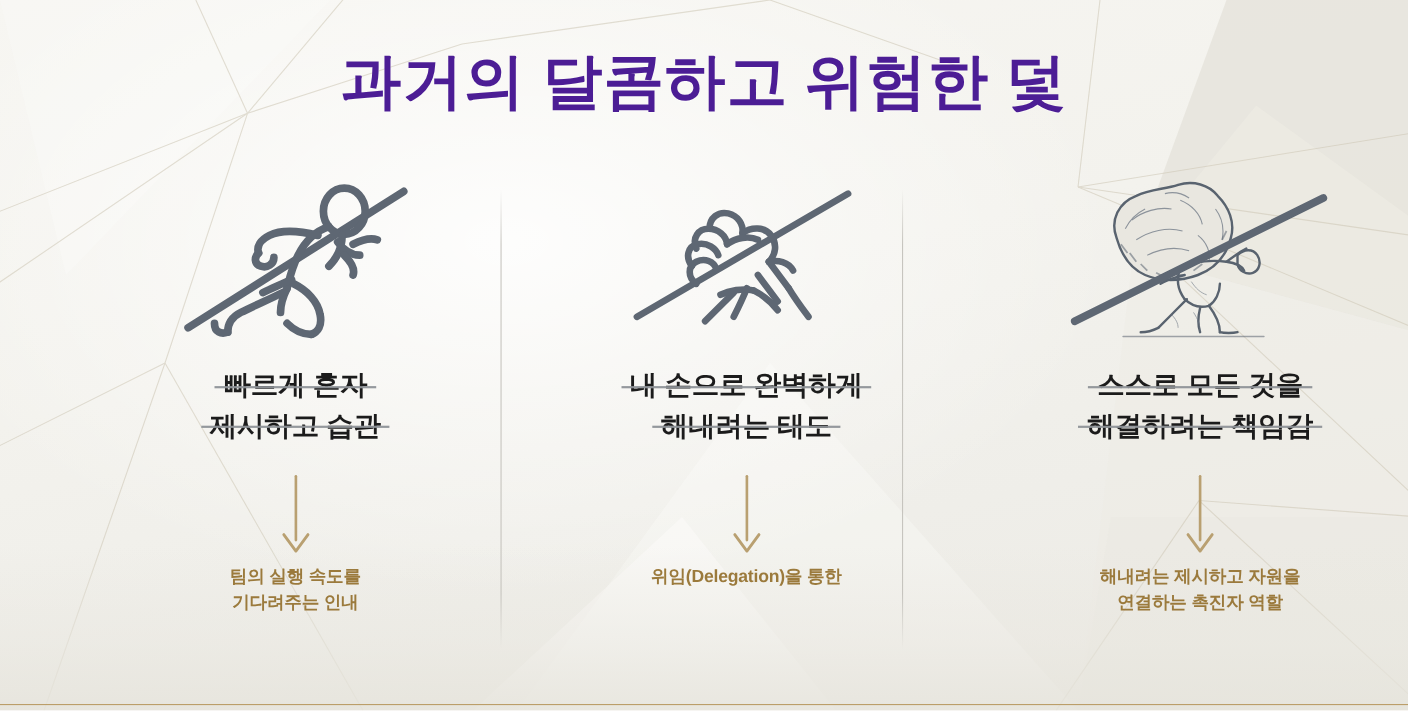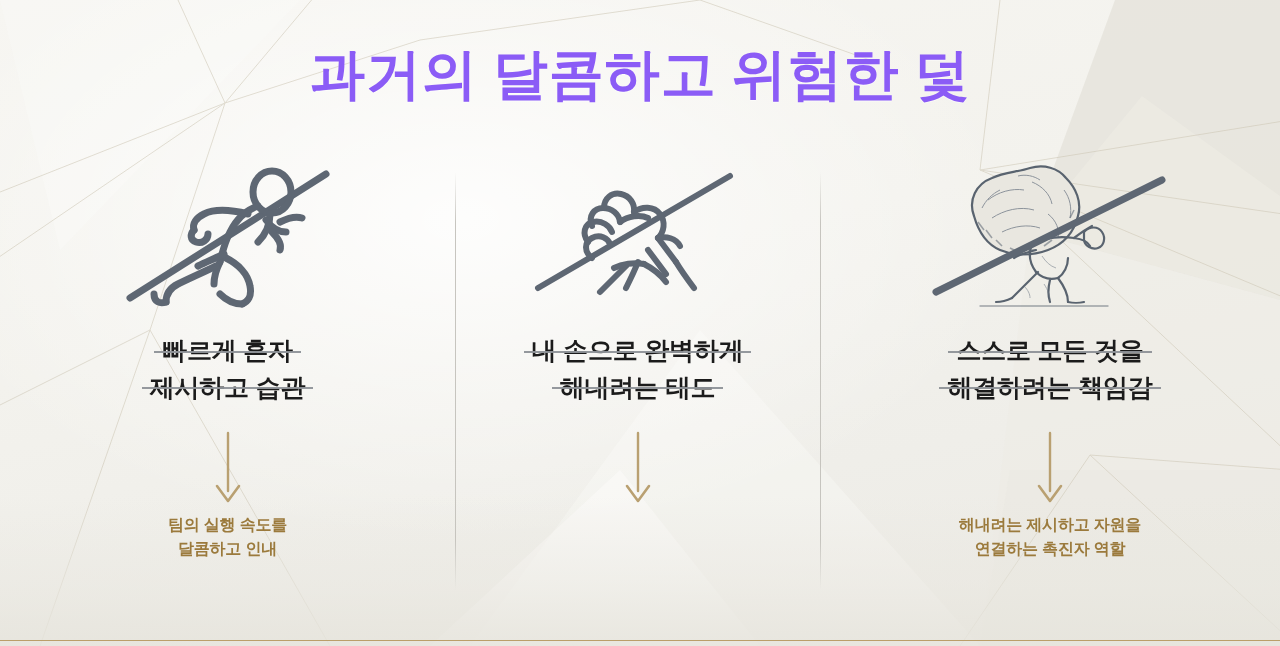--- a/index.html
+++ b/index.html
@@ -59,21 +59,21 @@
   
   .title {
     position: absolute;
     top: 38px;
     left: 0; right: 0;
     text-align: center;
     font-family: "Liberation Serif", "DejaVu Serif", serif;
     font-weight: 700;
     font-size: 55px;
     letter-spacing: 1px;
-    color: #8b5cf6;
+    color: #4c1d95;
     text-shadow: 0 1px 0 rgba(255,255,255,0.5);
     white-space: nowrap;
   }
 
   
   .divider {
     position: absolute;
     top: 172px;
     width: 1px;
     height: 418px;
@@ -90,21 +90,21 @@
     width: 1280px;
     height: 460px;
     display: flex;
   }
   .col {
     flex: 1 1 0;
     display: flex;
     flex-direction: column;
     align-items: center;
   }
-  .col.c1 { flex: 0 0 455px; }
+  .col.c1 { flex: 0 0 455px; padding-left: 41px; }
   .col.c2 { flex: 0 0 365px; }
   .col.c3 { flex: 0 0 460px; }
 
   .art {
     height: 150px;
     width: 240px;
     display: flex;
     align-items: center;
     justify-content: center;
   }
@@ -243,21 +243,21 @@
         <span class="ln">제시하고 습관</span>
       </div>
       <div class="arrow">
         <svg width="30" height="74" viewBox="0 0 30 74">
           <line x1="15" y1="2" x2="15" y2="60" stroke="#b9a071" stroke-width="2.4" stroke-linecap="round"></line>
           <path d="M4 55 L15 70 L26 55" fill="none" stroke="#b9a071" stroke-width="2.6" stroke-linecap="round" stroke-linejoin="round"></path>
         </svg>
       </div>
       <div class="outcome">
         <span>팀의 실행 속도를</span><br>
-        <span>달콤하고 인내</span>
+        <span>기다려주는 인내</span>
       </div>
     </div>
 
     <div class="col c2">
       <div class="art">
         <svg width="216" height="146" viewBox="0 0 216 146">
           <g fill="none" stroke="#5e6773" stroke-width="6" stroke-linecap="round" stroke-linejoin="round">
 
             <line x1="8" y1="126" x2="200" y2="14"></line>
 
@@ -286,21 +286,21 @@
         <span class="ln">내 손으로 완벽하게</span><br>
         <span class="ln">해내려는 태도</span>
       </div>
       <div class="arrow">
         <svg width="30" height="74" viewBox="0 0 30 74">
           <line x1="15" y1="2" x2="15" y2="60" stroke="#b9a071" stroke-width="2.4" stroke-linecap="round"></line>
           <path d="M4 55 L15 70 L26 55" fill="none" stroke="#b9a071" stroke-width="2.6" stroke-linecap="round" stroke-linejoin="round"></path>
         </svg>
       </div>
       <div class="outcome">
-        <br>
+        <span>위임(Delegation)을 통한</span><br>
       </div>
     </div>
 
     <div class="col c3">
       <div class="art">
         <svg width="236" height="150" viewBox="0 0 236 150">
 
           <path d="M42 56 C36 40 44 24 60 18 C72 12 86 12 98 8 C112 4 126 8 134 18
                    C144 28 150 42 146 56 C142 72 132 84 116 90 C100 96 82 96 68 90
                    C54 84 46 70 42 56 Z" fill="#e9e7e0" stroke="#59636f" stroke-width="2.2" stroke-linejoin="round"></path>

